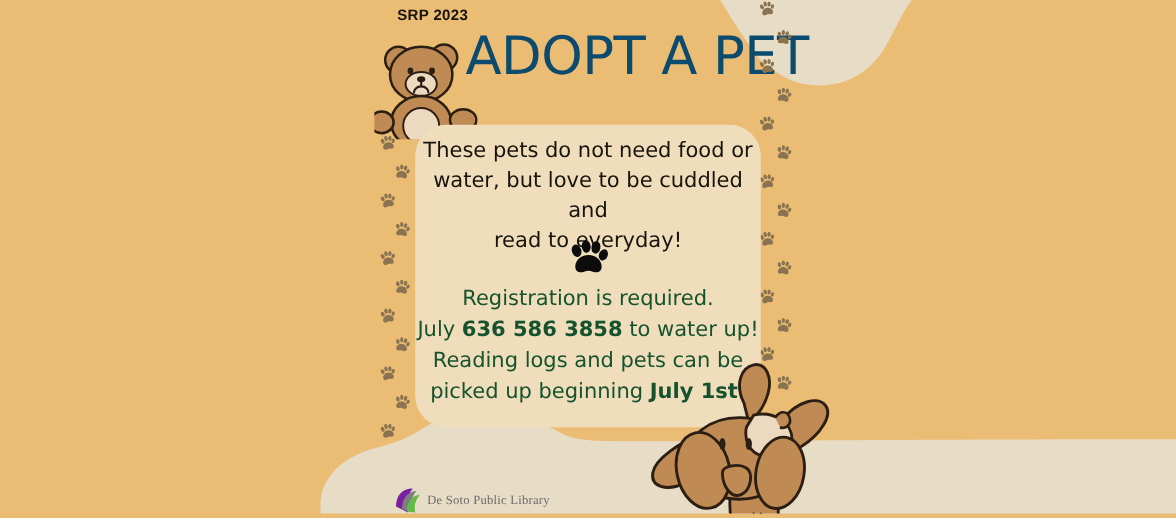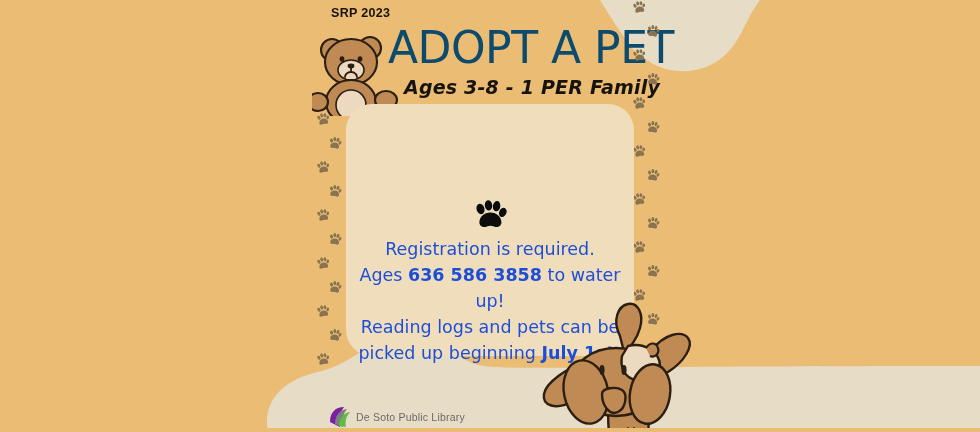--- a/index.html
+++ b/index.html
@@ -54,30 +54,30 @@
     font-size:17.5px;line-height:25px;color:#17130d;
     font-family:"DejaVu Sans", sans-serif;
   }
   .pawmark{
     position:absolute;left:50%;top:96px;transform:translateX(-50%);
     width:34px;height:30px;
   }
   .card-bottom{
     position:absolute;left:0;top:132px;width:288px;
     text-align:center;
-    font-size:17.5px;line-height:26px;color:#1d4ed8;
+    font-size:17.5px;line-height:26px;color:#14532d;
     font-family:"DejaVu Sans", sans-serif;
   }
   .card-bottom b{font-weight:bold;margin-top:30px;}
 
   
   .logo{position:absolute;left:328px;top:406px;display:flex;align-items:center;gap:4px;}
   .logo-mark{width:24px;height:22px;flex:0 0 auto;}
   .logo-text{font-size:10.5px;color:#6b6b6b;letter-spacing:.2px;
-    font-family:Liberation Sans, sans-serif;}
+    font-family:Liberation Serif, serif;}
 </style>
 </head>
 <body>
 
 <div class="stage">
 
   <svg class="bg-svg" viewBox="0 0 980 432">
     <rect x="0" y="0" width="980" height="432" fill="#EBBC74"></rect>
 
     <path d="M612,0 C612,0 616,34 636,52 C658,72 690,62 706,40 C718,24 722,10 726,0 Z" fill="#E7DCC6"></path>
@@ -103,21 +103,20 @@
     </g>
     <g fill="#2B1E12">
       <ellipse cx="30" cy="31" rx="2.4" ry="2.8"></ellipse>
       <ellipse cx="48" cy="31" rx="2.4" ry="2.8"></ellipse>
     </g>
     <path d="M39,38 l0,6 M39,44 c-4,0 -6,3 -6,5 M39,44 c4,0 6,3 6,5" fill="none" stroke="#2B1E12" stroke-width="1.8" stroke-linecap="round"></path>
     <ellipse cx="39" cy="38" rx="3.4" ry="2.4" fill="#2B1E12"></ellipse>
   </svg>
 
   <div class="title">ADOPT A PET</div>
-  <div class="subtitle">Ages 3-8 - 1 PER Family</div>
 
   <div class="paw-trail" id="pawsLeft">
       <span class="paw" style="left:316px;top:112px;transform:rotate(-10deg);"><svg viewBox="0 0 20 20" width="14" height="14">
           <ellipse cx="4.6" cy="7.2" rx="2.1" ry="3" fill="#8A7350" transform="rotate(-20 4.6 7.2)"></ellipse>
           <ellipse cx="9" cy="4.6" rx="2" ry="3" fill="#8A7350" transform="rotate(-7 9 4.6)"></ellipse>
           <ellipse cx="13.6" cy="5.2" rx="2" ry="3" fill="#8A7350" transform="rotate(10 13.6 5.2)"></ellipse>
           <ellipse cx="17" cy="8.8" rx="1.9" ry="2.7" fill="#8A7350" transform="rotate(25 17 8.8)"></ellipse>
           <path d="M10.2,9.4 c3.7,0 6.4,2.7 6.4,5.6 c0,2.5 -2.4,3.2 -4.3,2.4 c-1.4,-0.6 -2.8,-0.6 -4.2,0 c-1.9,0.8 -4.3,0.1 -4.3,-2.4 c0,-2.9 2.7,-5.6 6.4,-5.6 z" fill="#8A7350"></path>
         </svg></span>
       <span class="paw" style="left:328px;top:136px;transform:rotate(8deg);"><svg viewBox="0 0 20 20" width="14" height="14">
@@ -287,33 +286,38 @@
       <span class="paw" style="left:646px;top:312px;transform:rotate(8deg);"><svg viewBox="0 0 20 20" width="14" height="14">
           <ellipse cx="4.6" cy="7.2" rx="2.1" ry="3" fill="#8A7350" transform="rotate(-20 4.6 7.2)"></ellipse>
           <ellipse cx="9" cy="4.6" rx="2" ry="3" fill="#8A7350" transform="rotate(-7 9 4.6)"></ellipse>
           <ellipse cx="13.6" cy="5.2" rx="2" ry="3" fill="#8A7350" transform="rotate(10 13.6 5.2)"></ellipse>
           <ellipse cx="17" cy="8.8" rx="1.9" ry="2.7" fill="#8A7350" transform="rotate(25 17 8.8)"></ellipse>
           <path d="M10.2,9.4 c3.7,0 6.4,2.7 6.4,5.6 c0,2.5 -2.4,3.2 -4.3,2.4 c-1.4,-0.6 -2.8,-0.6 -4.2,0 c-1.9,0.8 -4.3,0.1 -4.3,-2.4 c0,-2.9 2.7,-5.6 6.4,-5.6 z" fill="#8A7350"></path>
         </svg></span>
     </div>
 
   <div class="card">
+    <div class="card-top">
+      <div>These pets do not need food or</div>
+      <div>water, but love to be cuddled and</div>
+      <div>read to everyday!</div>
+    </div>
 
     <svg class="pawmark" viewBox="0 0 34 30">
       <ellipse cx="7.5" cy="9" rx="3.9" ry="5.3" fill="#0C0C0C" transform="rotate(-18 7.5 9)"></ellipse>
       <ellipse cx="15.5" cy="5.4" rx="3.7" ry="5.2" fill="#0C0C0C" transform="rotate(-6 15.5 5.4)"></ellipse>
       <ellipse cx="23.6" cy="6.2" rx="3.7" ry="5.2" fill="#0C0C0C" transform="rotate(9 23.6 6.2)"></ellipse>
       <ellipse cx="29.8" cy="12.4" rx="3.6" ry="4.8" fill="#0C0C0C" transform="rotate(24 29.8 12.4)"></ellipse>
       <path d="M17.4,12.6 c6.4,0 11,4.6 11,9.6 c0,4.4 -4.2,5.6 -7.4,4.2 c-2.4,-1 -4.8,-1 -7.2,0 c-3.2,1.4 -7.4,0.2 -7.4,-4.2 c0,-5 4.6,-9.6 11,-9.6 z" fill="#0C0C0C"></path>
     </svg>
 
     <div class="card-bottom">
       <div>Registration is required.</div>
       <div>
-        <span>Ages </span><b>636 586 3858</b><span> to water up!</span>
+        <span>July </span><b>636 586 3858</b><span> to water up!</span>
       </div>
       <div>Reading logs and pets can be</div>
       <div>
         <span>picked up beginning </span><b>July 1st.</b>
       </div>
     </div>
   </div>
 
   <svg class="dog" viewBox="0 0 196 140">
     <g stroke="#2B1E12" stroke-width="2.4" stroke-linejoin="round" stroke-linecap="round">

